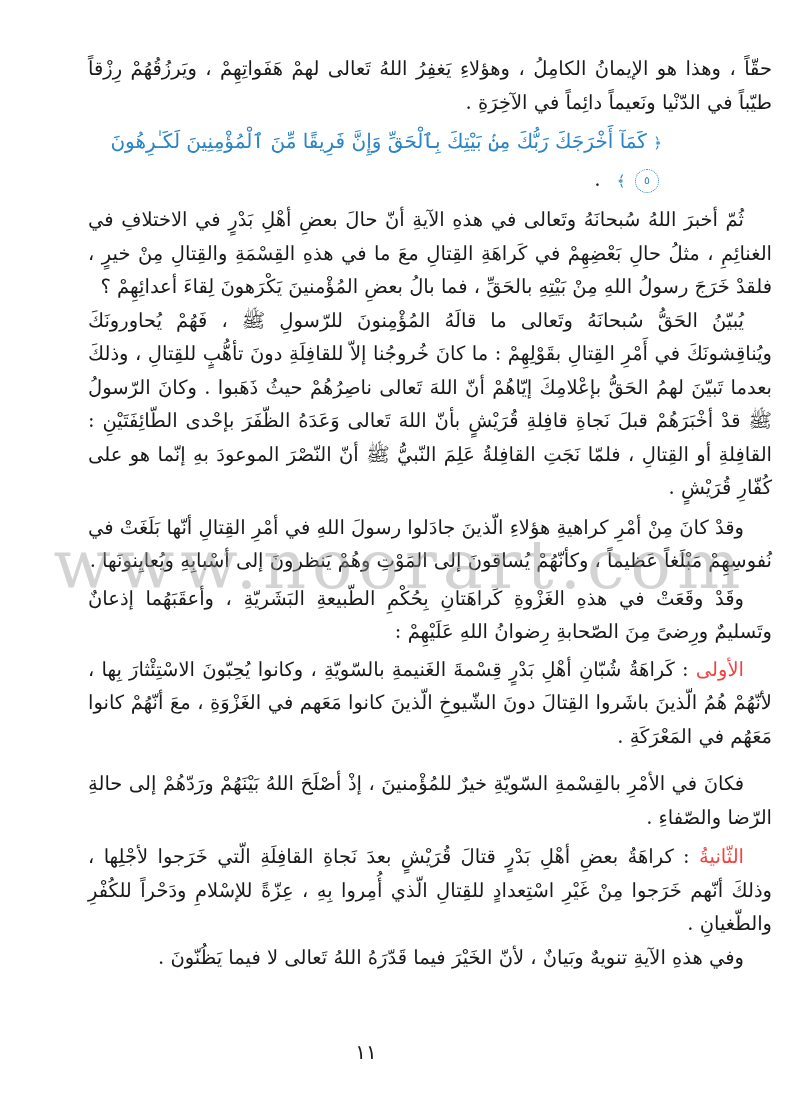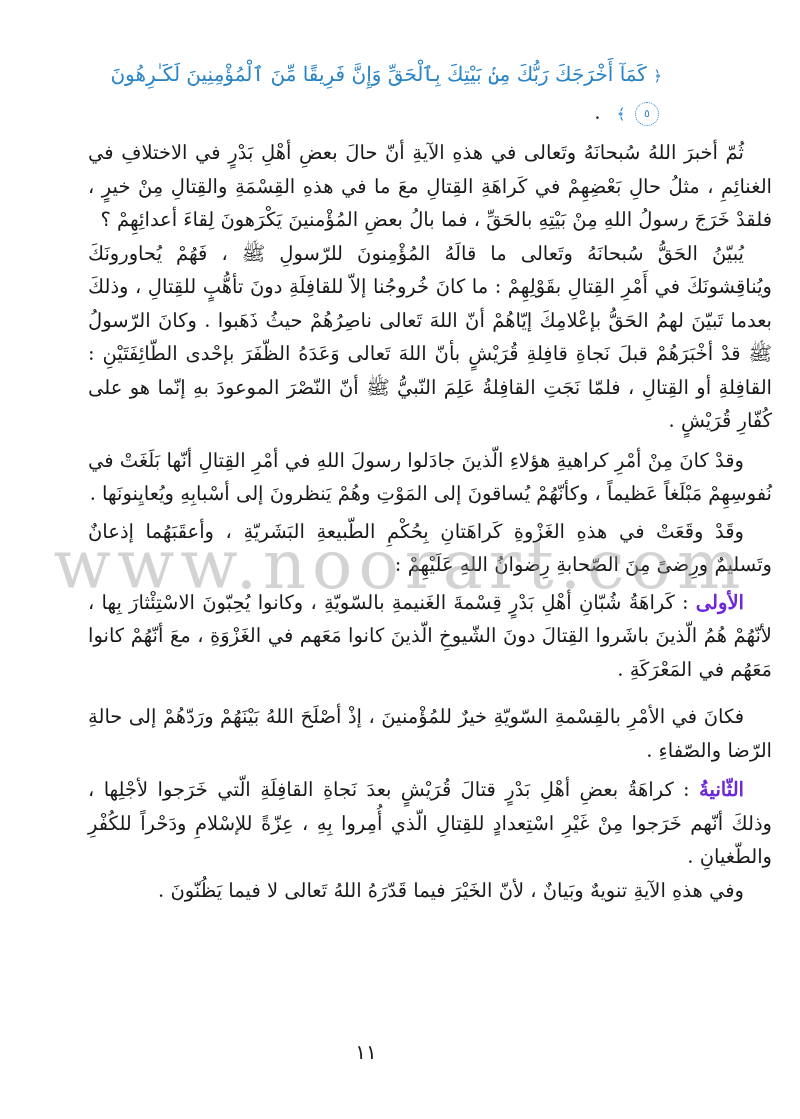--- a/index.html
+++ b/index.html
@@ -20,37 +20,38 @@
     margin:4px 0 4px 0; padding-right:110px;
     line-height:36px;
   }
   .verse .orn { color:#2a84c6; font-size:15px; }
   .verse .ayah {
     display:inline-block; border:1.5px dotted #2a84c6; border-radius:50%;
     width:22px; height:22px; line-height:22px; text-align:center; font-size:11px;
     margin:0 3px; vertical-align:middle;
   }
   .verse .dot { color:#1a1a1a; margin-right:10px; }
-  .label { color:#6d28d9; font-weight:bold; }
+  .label { color:#ef4444; font-weight:normal; }
   .watermark {
     position:absolute; top:520px; left:0; width:800px; text-align:center;
     font-family:"DejaVu Serif", serif; font-size:67px; letter-spacing:6px;
     color:rgba(150,150,150,0.42); pointer-events:none; direction:ltr;
     line-height:90px;
   }
   .page-number {
     position:absolute; top:1040px; left:0; width:732px; text-align:center;
     font-size:20px; color:#1a1a1a;
   }
 </style>
 </head>
 <body>
 
 <div class="page">
 
+  <p class="para">حقّاً ، وهذا هو الإيمانُ الكامِلُ ، وهؤلاءِ يَغفِرُ اللهُ تَعالى لهمْ هَفَواتِهِمْ ، ويَرزُقُهُمْ رِزْقاً طيّباً في الدّنْيا ونَعيماً دائِماً في الآخِرَةِ .</p>
 
   <div class="verse">
     <span class="orn">﴿</span>
     <span>كَمَآ أَخْرَجَكَ رَبُّكَ مِنۢ بَيْتِكَ بِٱلْحَقِّ وَإِنَّ فَرِيقًا مِّنَ ٱلْمُؤْمِنِينَ لَكَـٰرِهُونَ</span>
     <span class="ayah">٥</span>
     <span class="orn">﴾</span>
     <span class="dot">.</span>
   </div>
 
   <p class="para indent">ثُمّ أخبرَ اللهُ سُبحانَهُ وتَعالى في هذهِ الآيةِ أنّ حالَ بعضِ أهْلِ بَدْرٍ في الاختلافِ في الغنائِمِ ، مثلُ حالِ بَعْضِهِمْ في كَراهَةِ القِتالِ معَ ما في هذهِ القِسْمَةِ والقِتالِ مِنْ خيرٍ ، فلقدْ خَرَجَ رسولُ اللهِ مِنْ بَيْتِهِ بالحَقِّ ، فما بالُ بعضِ المُؤْمنينَ يَكْرَهونَ لِقاءَ أعدائِهِمْ ؟</p>

